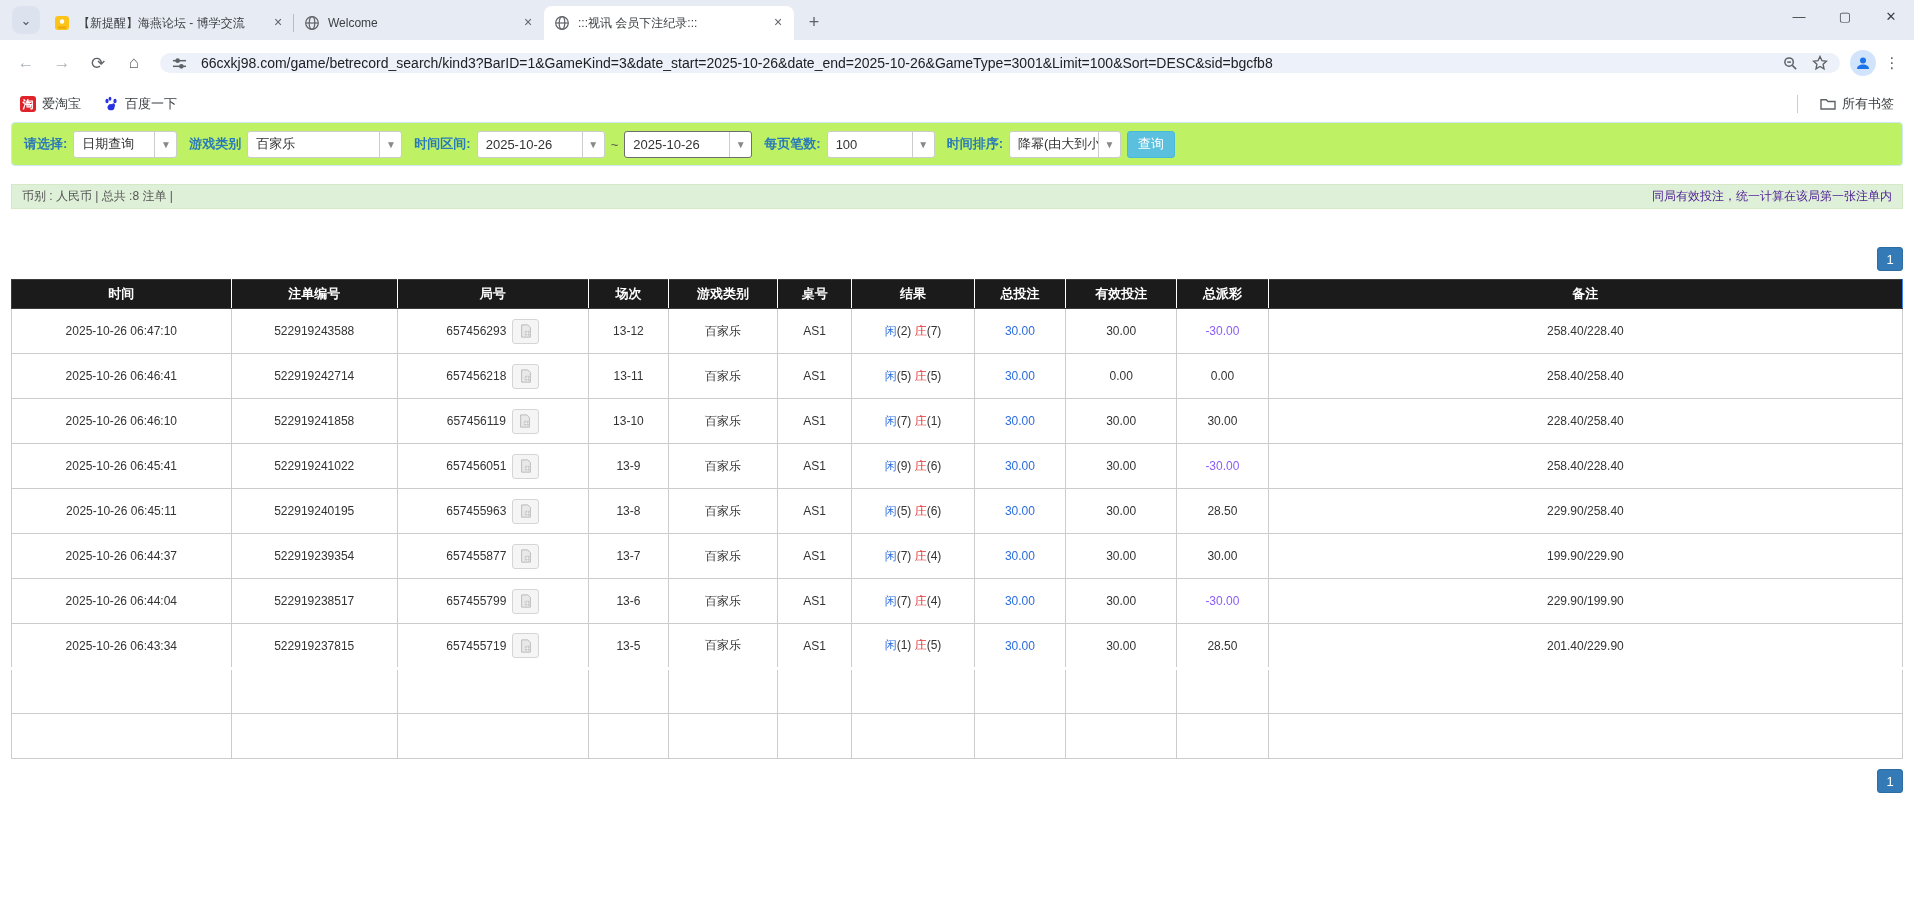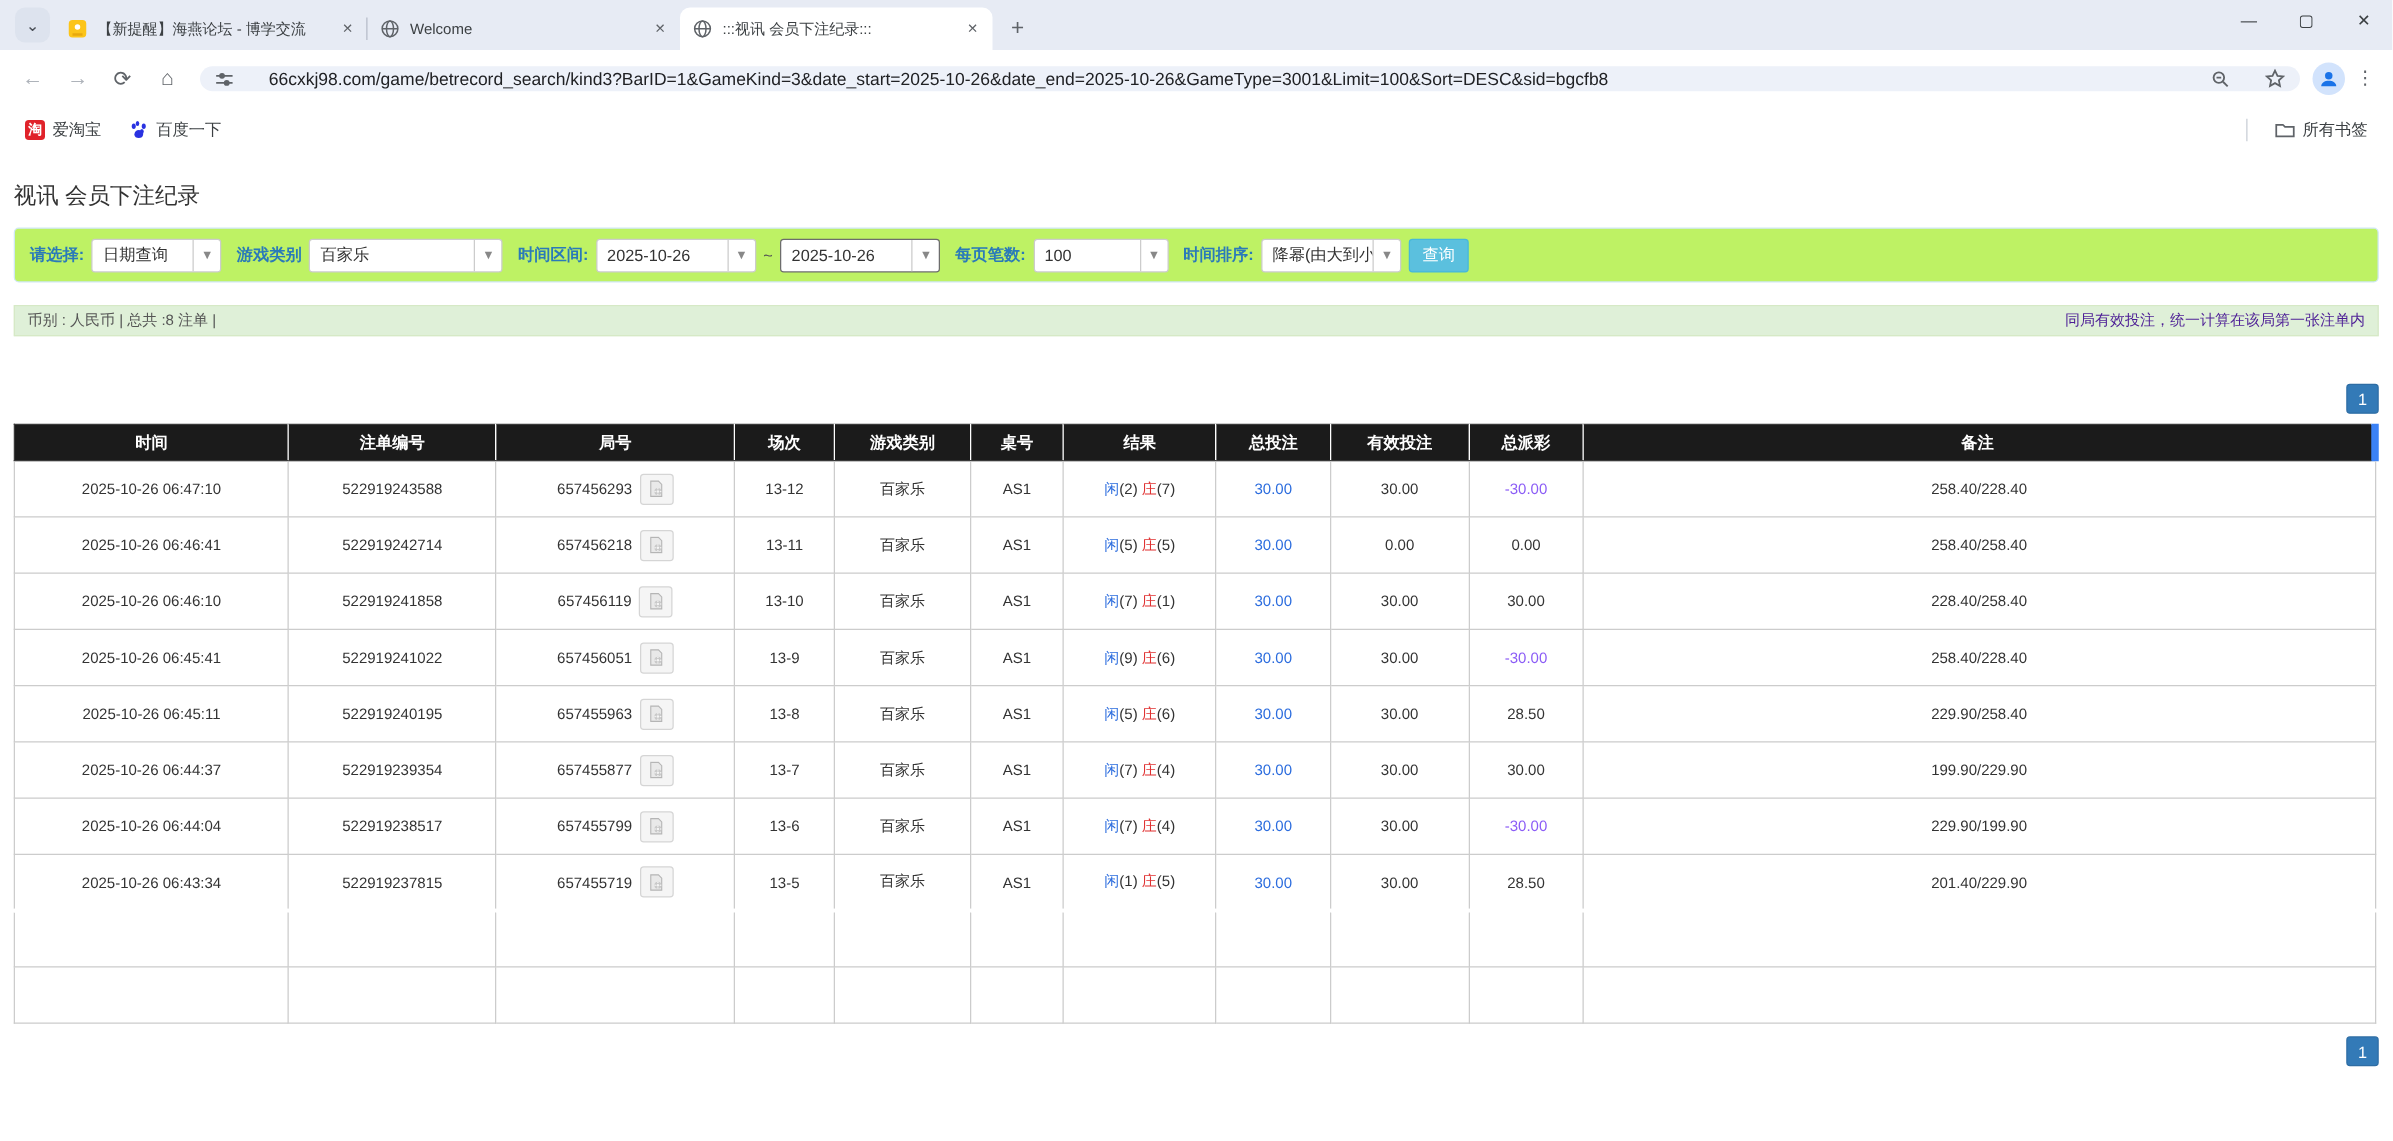--- a/index.html
+++ b/index.html
@@ -23,21 +23,21 @@
     color:#5f6368; margin:0 0 4px 6px; cursor:pointer; }
   .win-controls { margin-left:auto; display:flex; align-self:flex-start; }
   .win-btn { width:46px; height:32px; border:none; background:transparent; font-size:13px;
     color:#3c4043; cursor:pointer; }
 
   .toolbar { height:46px; background:#fff; display:flex; align-items:center; padding:0 10px; gap:4px; }
   .nav-btn { width:32px; height:32px; border:none; background:transparent; border-radius:50%;
     color:#5f6368; font-size:17px; cursor:pointer; display:flex; align-items:center; justify-content:center; }
   .nav-btn.dim { color:#aeb3ba; }
   .addressbar { flex:1; height:20px; background:#edf1f9; border-radius:16px; display:flex;
-    align-items:center; padding:0 12px; gap:28px; margin:0 6px; }
+    align-items:center; padding:0 12px; gap:14px; margin:0 6px; }
   .addr-url { flex:1; font-size:14px; color:#202124; white-space:nowrap; overflow:hidden; }
   .addr-icon { color:#5f6368; font-size:14px; display:flex; align-items:center; cursor:pointer; }
   .avatar { width:26px; height:26px; border-radius:50%; background:#d2e3fc; display:flex;
     align-items:center; justify-content:center; cursor:pointer; }
   .menu-dots { width:24px; height:24px; color:#5f6368; font-size:15px; text-align:center;
     line-height:24px; cursor:pointer; }
 
   .bookmarks-bar { height:36px; background:#fff; display:flex; align-items:center; padding:0 12px; gap:6px; }
   .bm-item { display:flex; align-items:center; gap:6px; font-size:13px; color:#3c4043;
     padding:4px 8px; border-radius:6px; cursor:pointer; }
@@ -74,21 +74,21 @@
 
   .pager { display:flex; justify-content:flex-end; }
   .pager.top { margin:38px 0 8px 0; }
   .pager.bottom { margin:10px 0 0 0; }
   .page-btn { min-width:26px; height:24px; background:#337ab7; border:1px solid #2e6da4; color:#fff;
     font-size:13px; border-radius:3px; cursor:pointer; }
 
   table.bets { width:100%; border-collapse:collapse; table-layout:fixed; font-size:12px; color:#333; }
   table.bets thead th { background:#1b1b1b; color:#fff; font-weight:bold; height:29px;
     border:1px solid #3a3a3a; border-right:1px solid #fff; font-size:13px; }
-  table.bets thead th:last-child { border-right:6px solid #3b82f6; }
+  table.bets thead th:last-child { border-right:1px solid #3b82f6; }
   table.bets tbody td { border:1px solid #ccc; height:45px; text-align:center; vertical-align:middle;
     background:#fff; overflow:hidden; white-space:nowrap; }
   .round-cell-inner { display:inline-flex; align-items:center; gap:6px; }
   .video-btn { width:27px; height:25px; background:#f5f5f5; border:1px solid #d5d5d5; border-radius:3px;
     cursor:pointer; display:inline-flex; align-items:center; justify-content:center; padding:0; }
   .bet-link { color:#2b6cde; cursor:pointer; text-decoration:none; }
   .res-player { color:#2b6cde; }
   .res-banker { color:#e03131; }
   .res-num { color:#333; }
   td.neg { color:#8b5cf6; }
@@ -209,21 +209,20 @@
         <svg width="16" height="14" viewBox="0 0 16 14" fill="none" stroke="#5f6368" stroke-width="1.4">
           <path d="M1 3.5V12h14V4.5H8L6.3 2.8H1z"></path>
           </svg>
       </span>
       <span>所有书签</span>
     </div>
   </div>
 </div>
 
 <div class="page">
-  <h1 class="page-title">视讯 会员下注纪录</h1>
 
   <div class="filter-panel">
     <span class="flabel" style="margin-left:0">请选择:</span>
     <div class="combo w-qtype">
       <span class="combo-value">日期查询</span>
       <span class="combo-caret">▼</span>
     </div>
     <span class="flabel">游戏类别</span>
     <div class="combo w-game">
       <span class="combo-value">百家乐</span>

